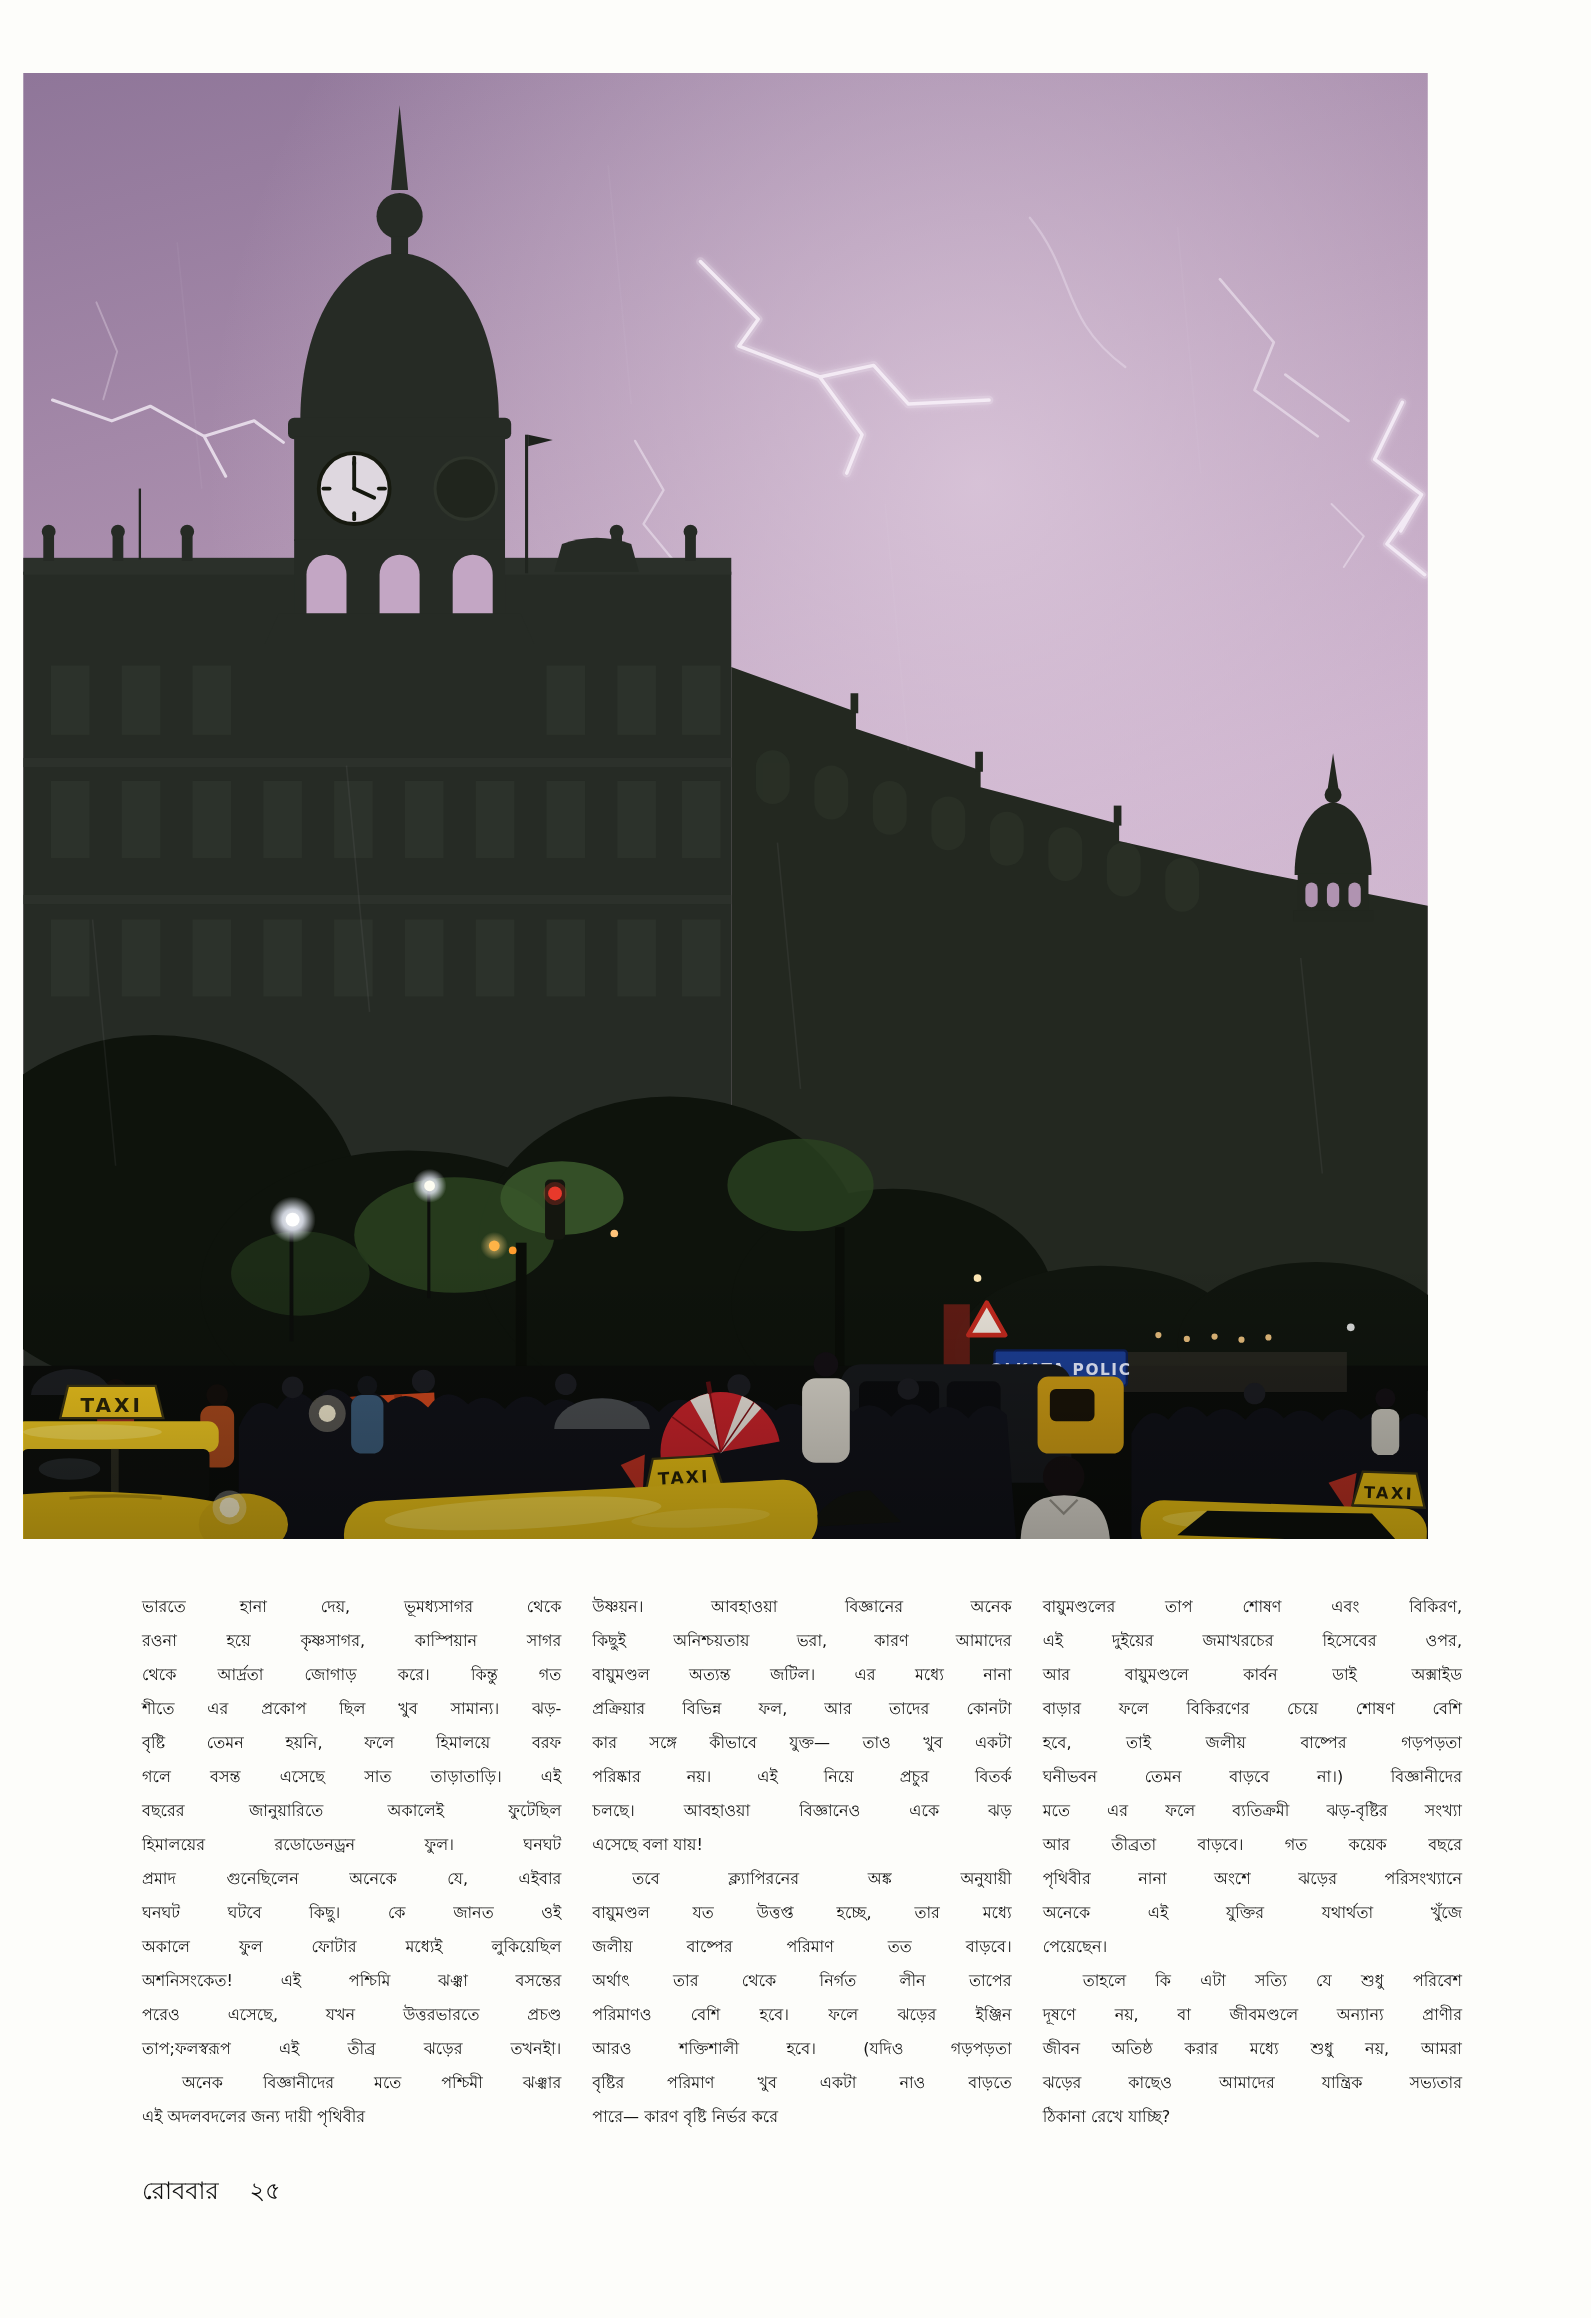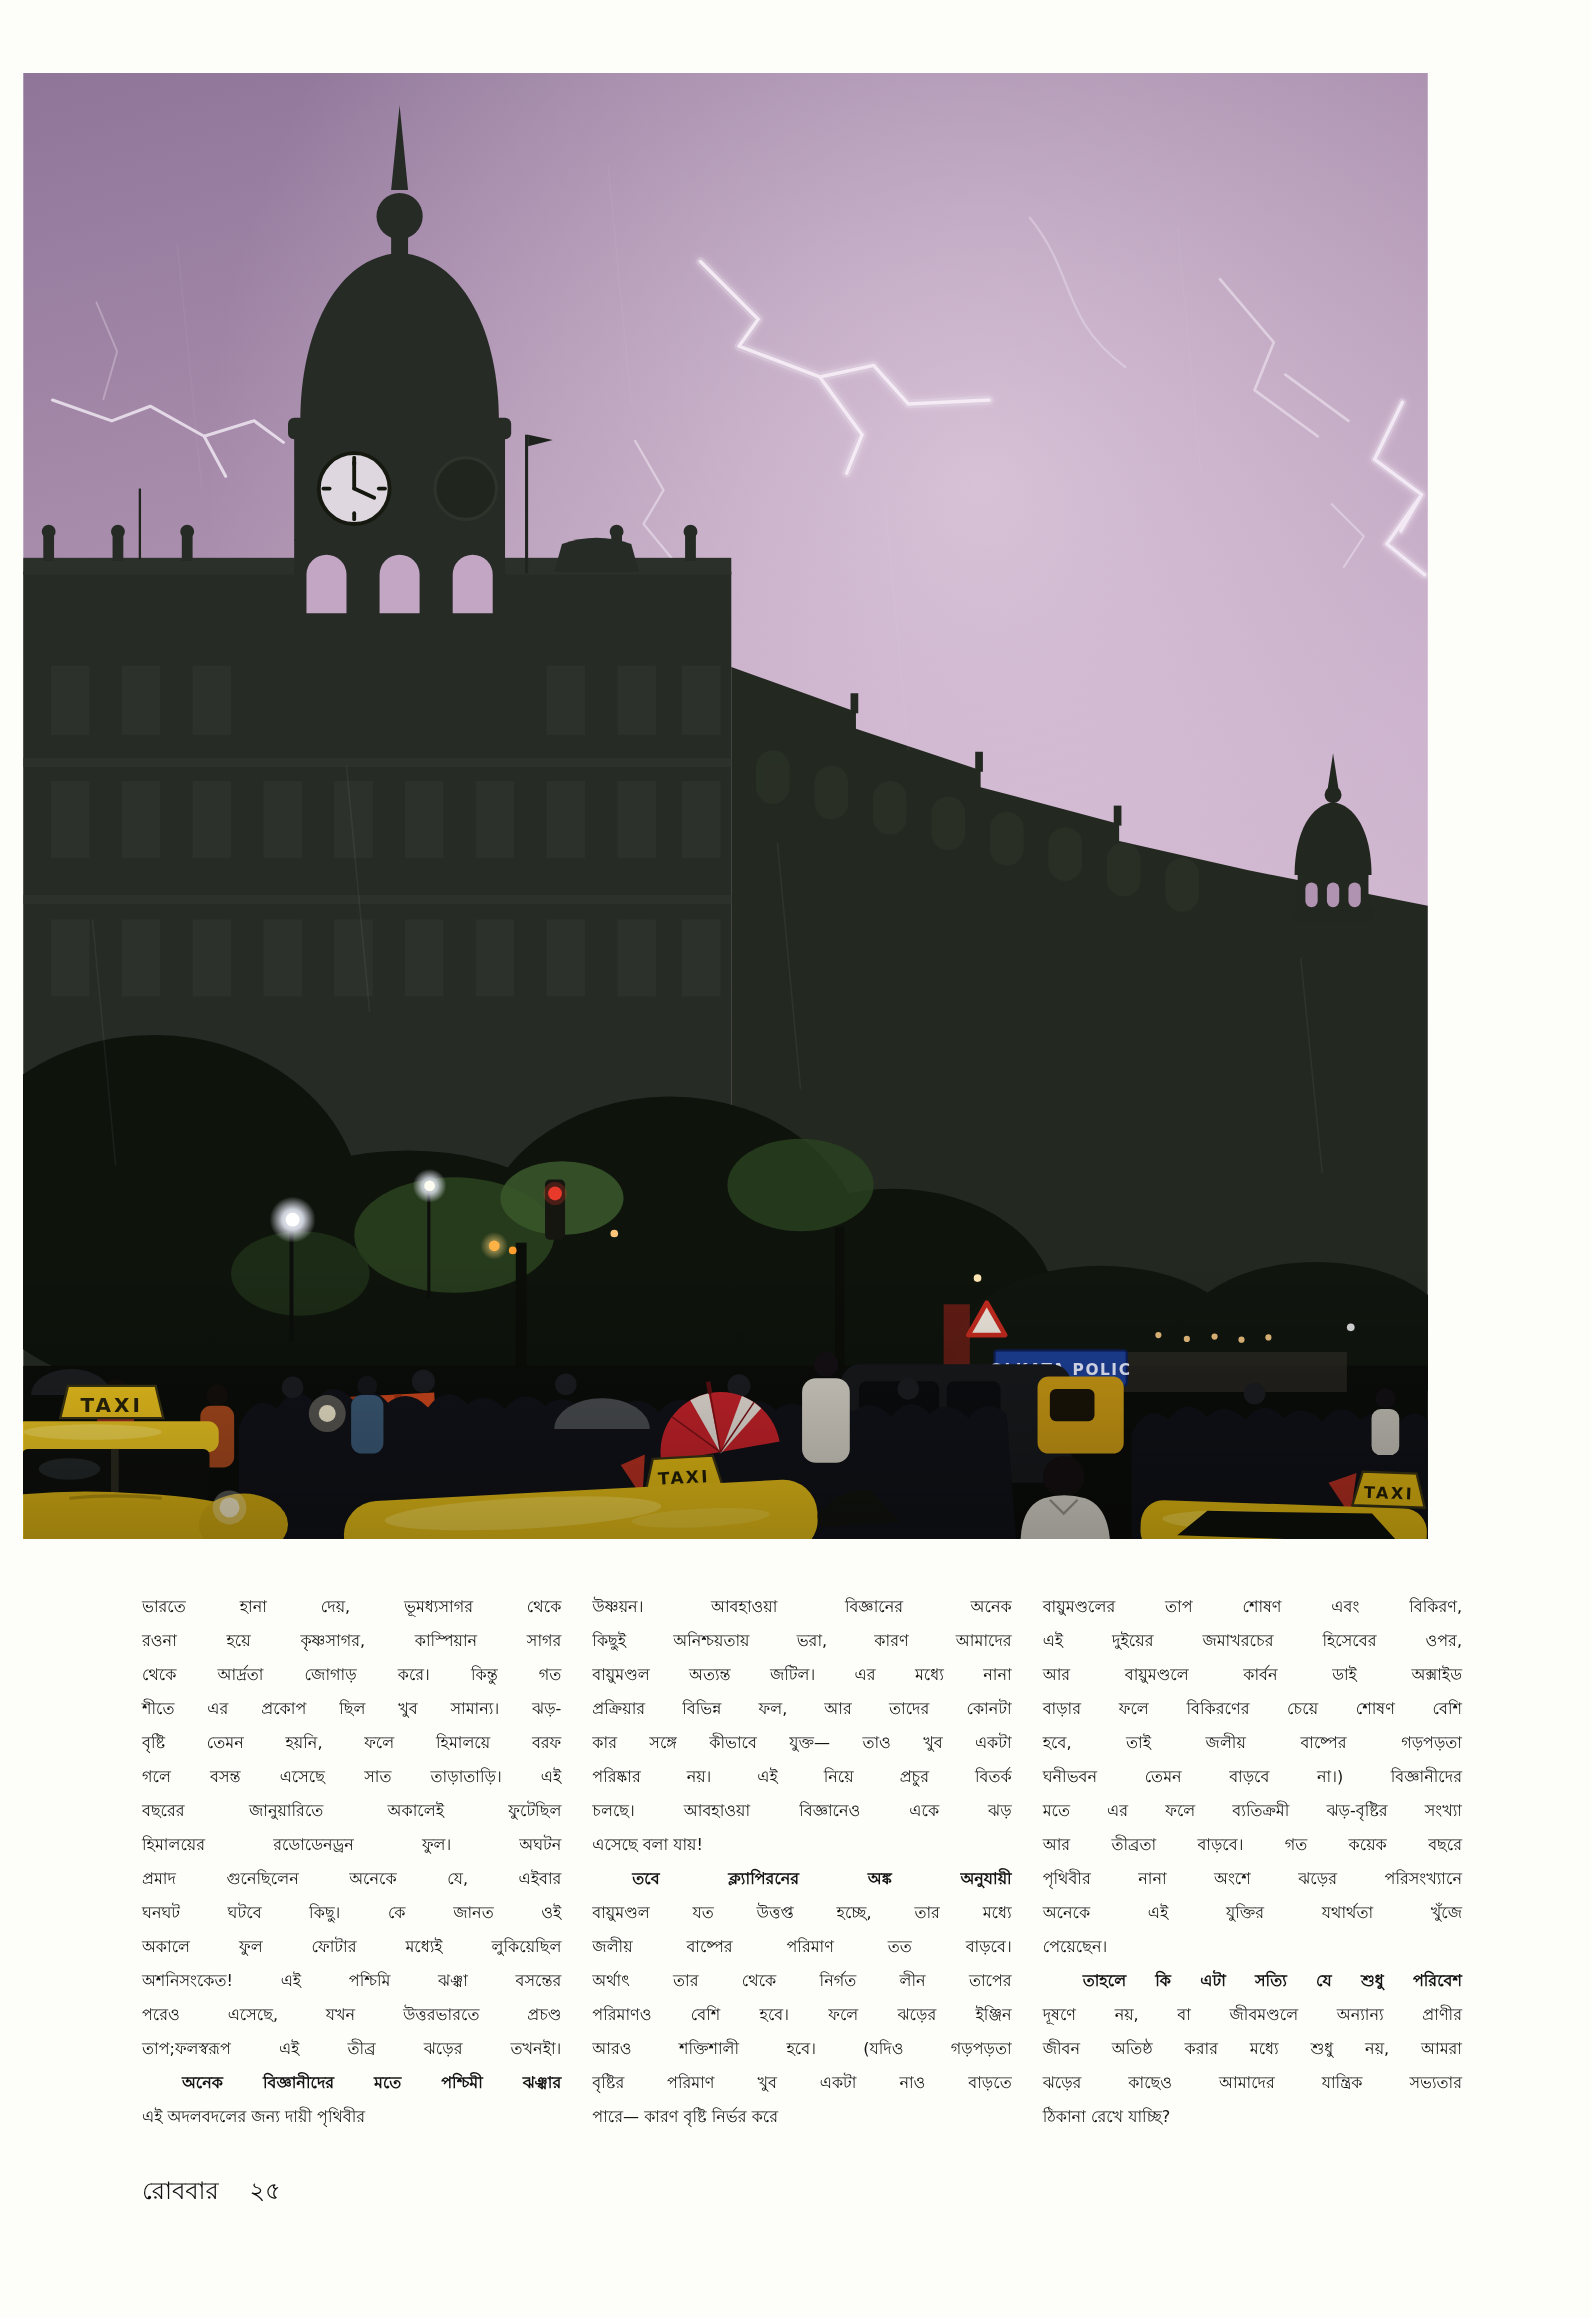--- a/index.html
+++ b/index.html
@@ -11,21 +11,21 @@
   .photo{position:absolute;left:23px;top:73px;width:1405px;height:1466px;margin:0;padding:0;}
   .photo svg{display:block;width:100%;height:100%;}
   .caption{
     position:absolute;left:23px;top:1544px;width:1405px;
     text-align:right;font-size:22px;letter-spacing:0.4px;color:#111;
   }
   .columns{position:absolute;left:142px;top:1590px;width:1320px;display:flex;gap:31px;}
   .col{width:420px;font-size:16px;line-height:34px;color:#131313;}
   .line{text-align:justify;text-align-last:justify;}
   .line.end{text-align-last:left;}
-  .line.indent{text-indent:40px;font-weight:bold;}
+  .line.indent{text-indent:40px;}
   .footer{
     position:absolute;left:142px;top:2172px;width:1255px;
     text-align:left;font-size:24px;color:#111;
   }
   .footer .num{margin-left:23px;}
   svg text.taxi{font-family:"DejaVu Sans",sans-serif;font-weight:bold;}
   svg text.sign{font-family:"DejaVu Sans",sans-serif;font-weight:bold;letter-spacing:2px;}
 </style>
 </head>
 <body>
@@ -371,21 +371,21 @@
 
   <div class="columns">
     <div class="col">
         <div class="line">ভারতে হানা দেয়, ভূমধ্যসাগর থেকে</div>
         <div class="line">রওনা হয়ে কৃষ্ণসাগর, কাস্পিয়ান সাগর</div>
         <div class="line">থেকে আর্দ্রতা জোগাড় করে। কিন্তু গত</div>
         <div class="line">শীতে এর প্রকোপ ছিল খুব সামান্য। ঝড়-</div>
         <div class="line">বৃষ্টি তেমন হয়নি, ফলে হিমালয়ে বরফ</div>
         <div class="line">গলে বসন্ত এসেছে সাত তাড়াতাড়ি। এই</div>
         <div class="line">বছরের জানুয়ারিতে অকালেই ফুটেছিল</div>
-        <div class="line">হিমালয়ের রডোডেনড্রন ফুল। অঘটন</div>
+        <div class="line">হিমালয়ের রডোডেনড্রন ফুল। ঘনঘট</div>
         <div class="line">প্রমাদ গুনেছিলেন অনেকে যে, এইবার</div>
         <div class="line">ঘনঘট ঘটবে কিছু। কে জানত ওই</div>
         <div class="line">অকালে ফুল ফোটার মধ্যেই লুকিয়েছিল</div>
         <div class="line">অশনিসংকেত! এই পশ্চিমি ঝঞ্ঝা বসন্তের</div>
         <div class="line">পরেও এসেছে, যখন উত্তরভারতে প্রচণ্ড</div>
         <div class="line">তাপ;ফলস্বরূপ এই তীব্র ঝড়ের তখনইা।</div>
         <div class="line indent">অনেক বিজ্ঞানীদের মতে পশ্চিমী ঝঞ্ঝার</div>
         <div class="line end">এই অদলবদলের জন্য দায়ী পৃথিবীর</div>
       </div>
     <div class="col">

